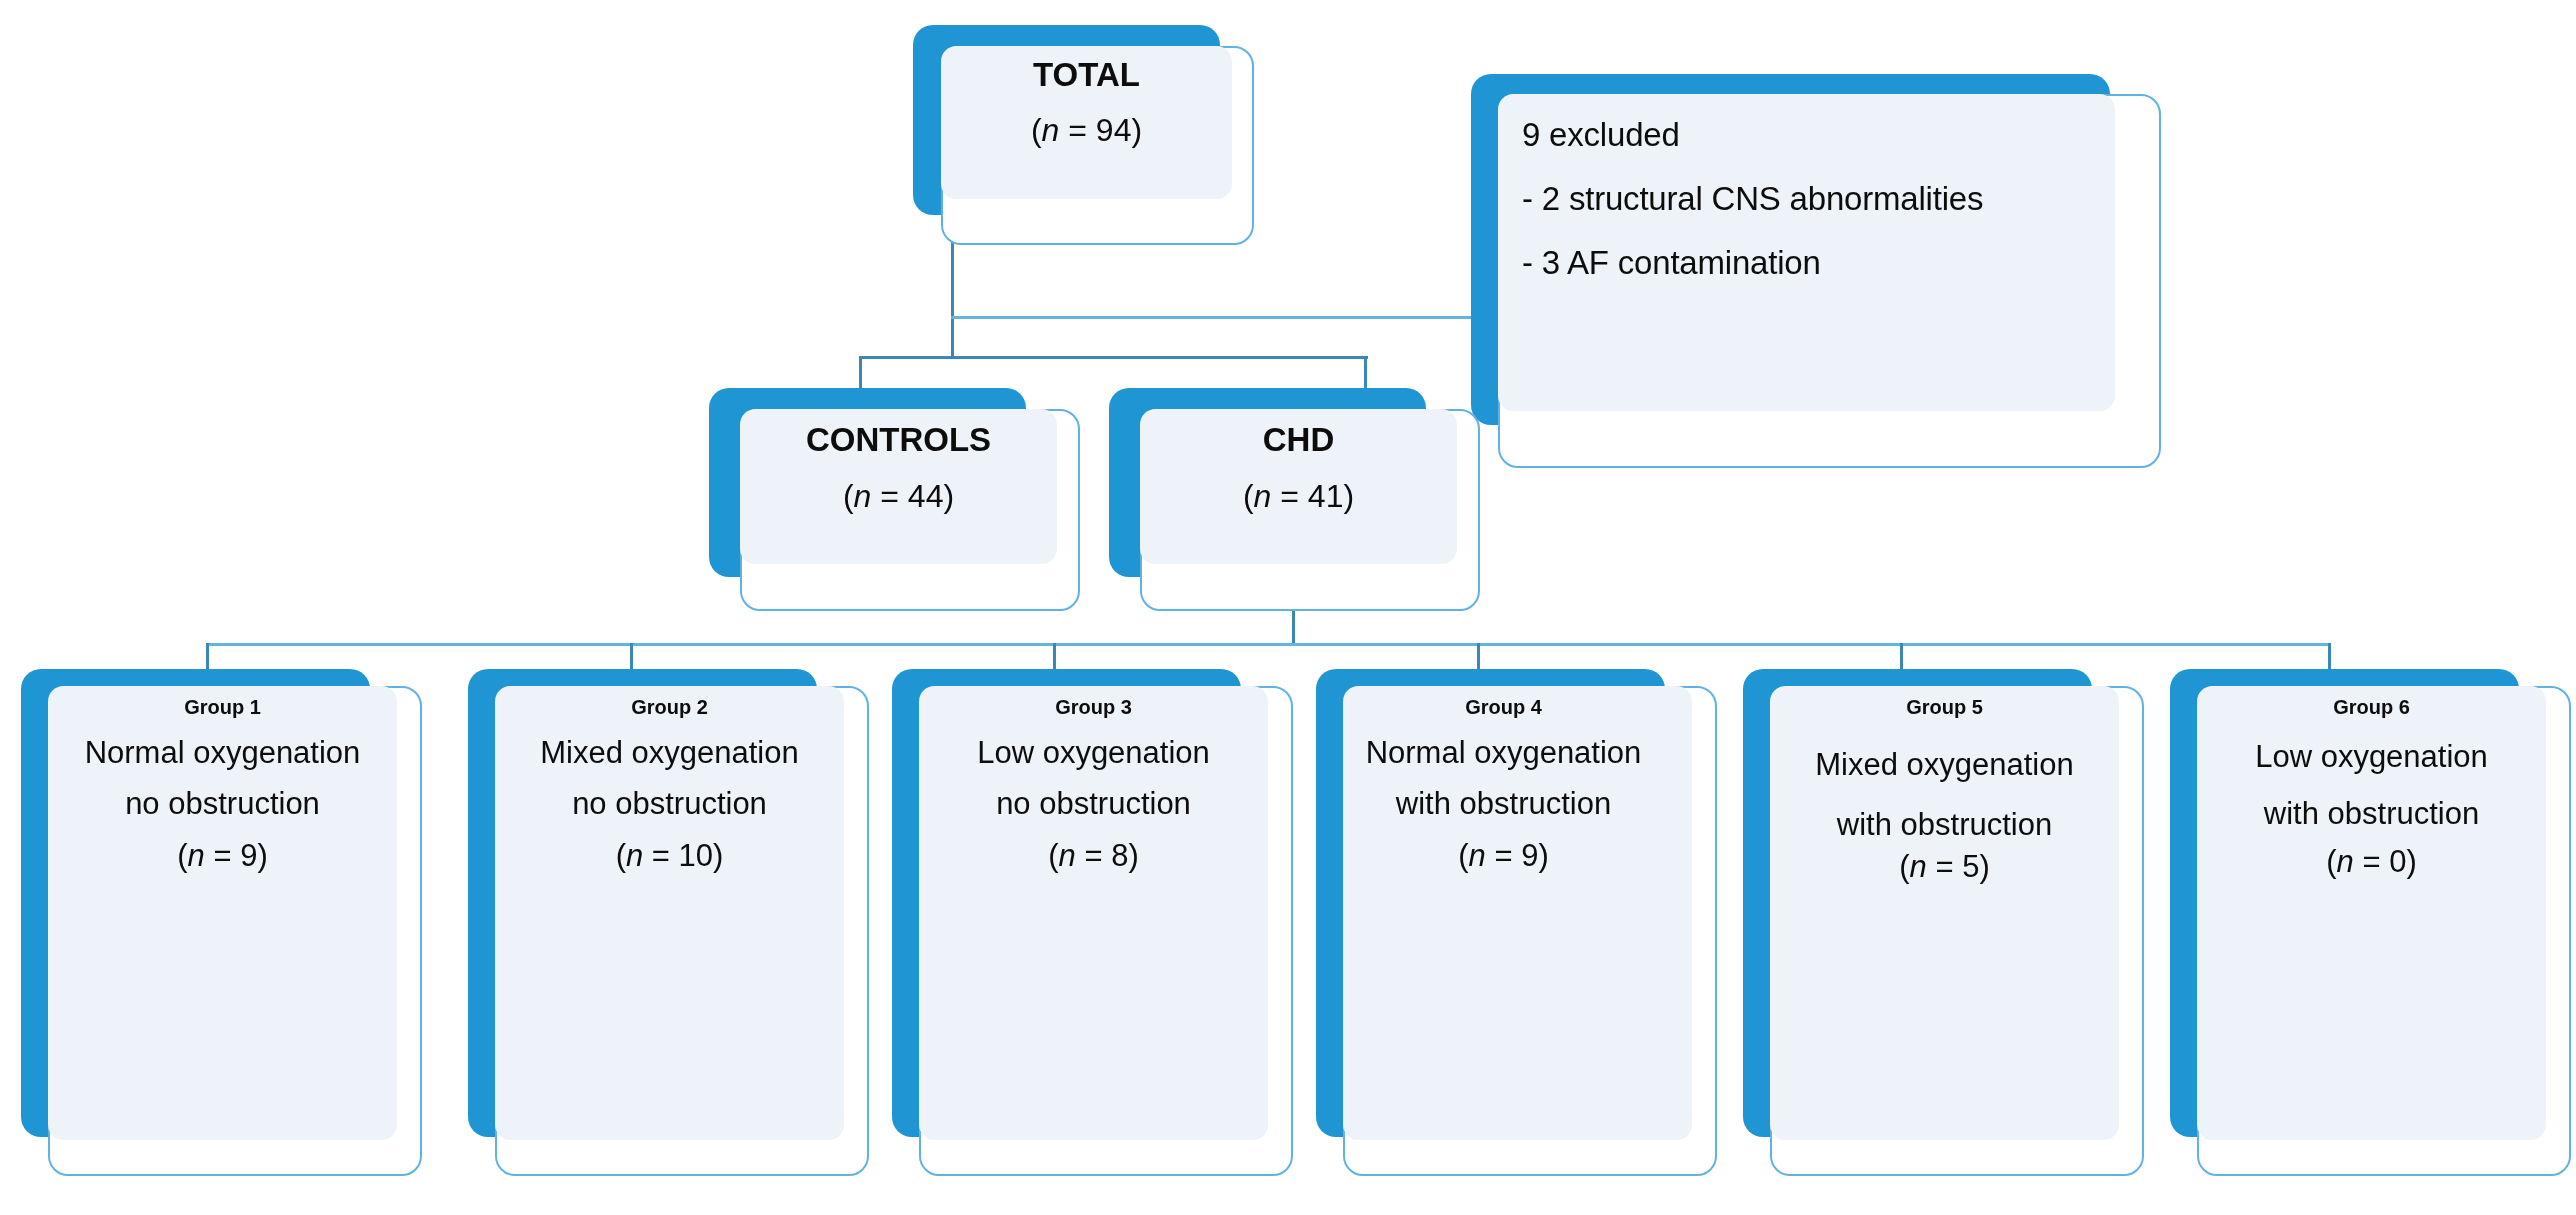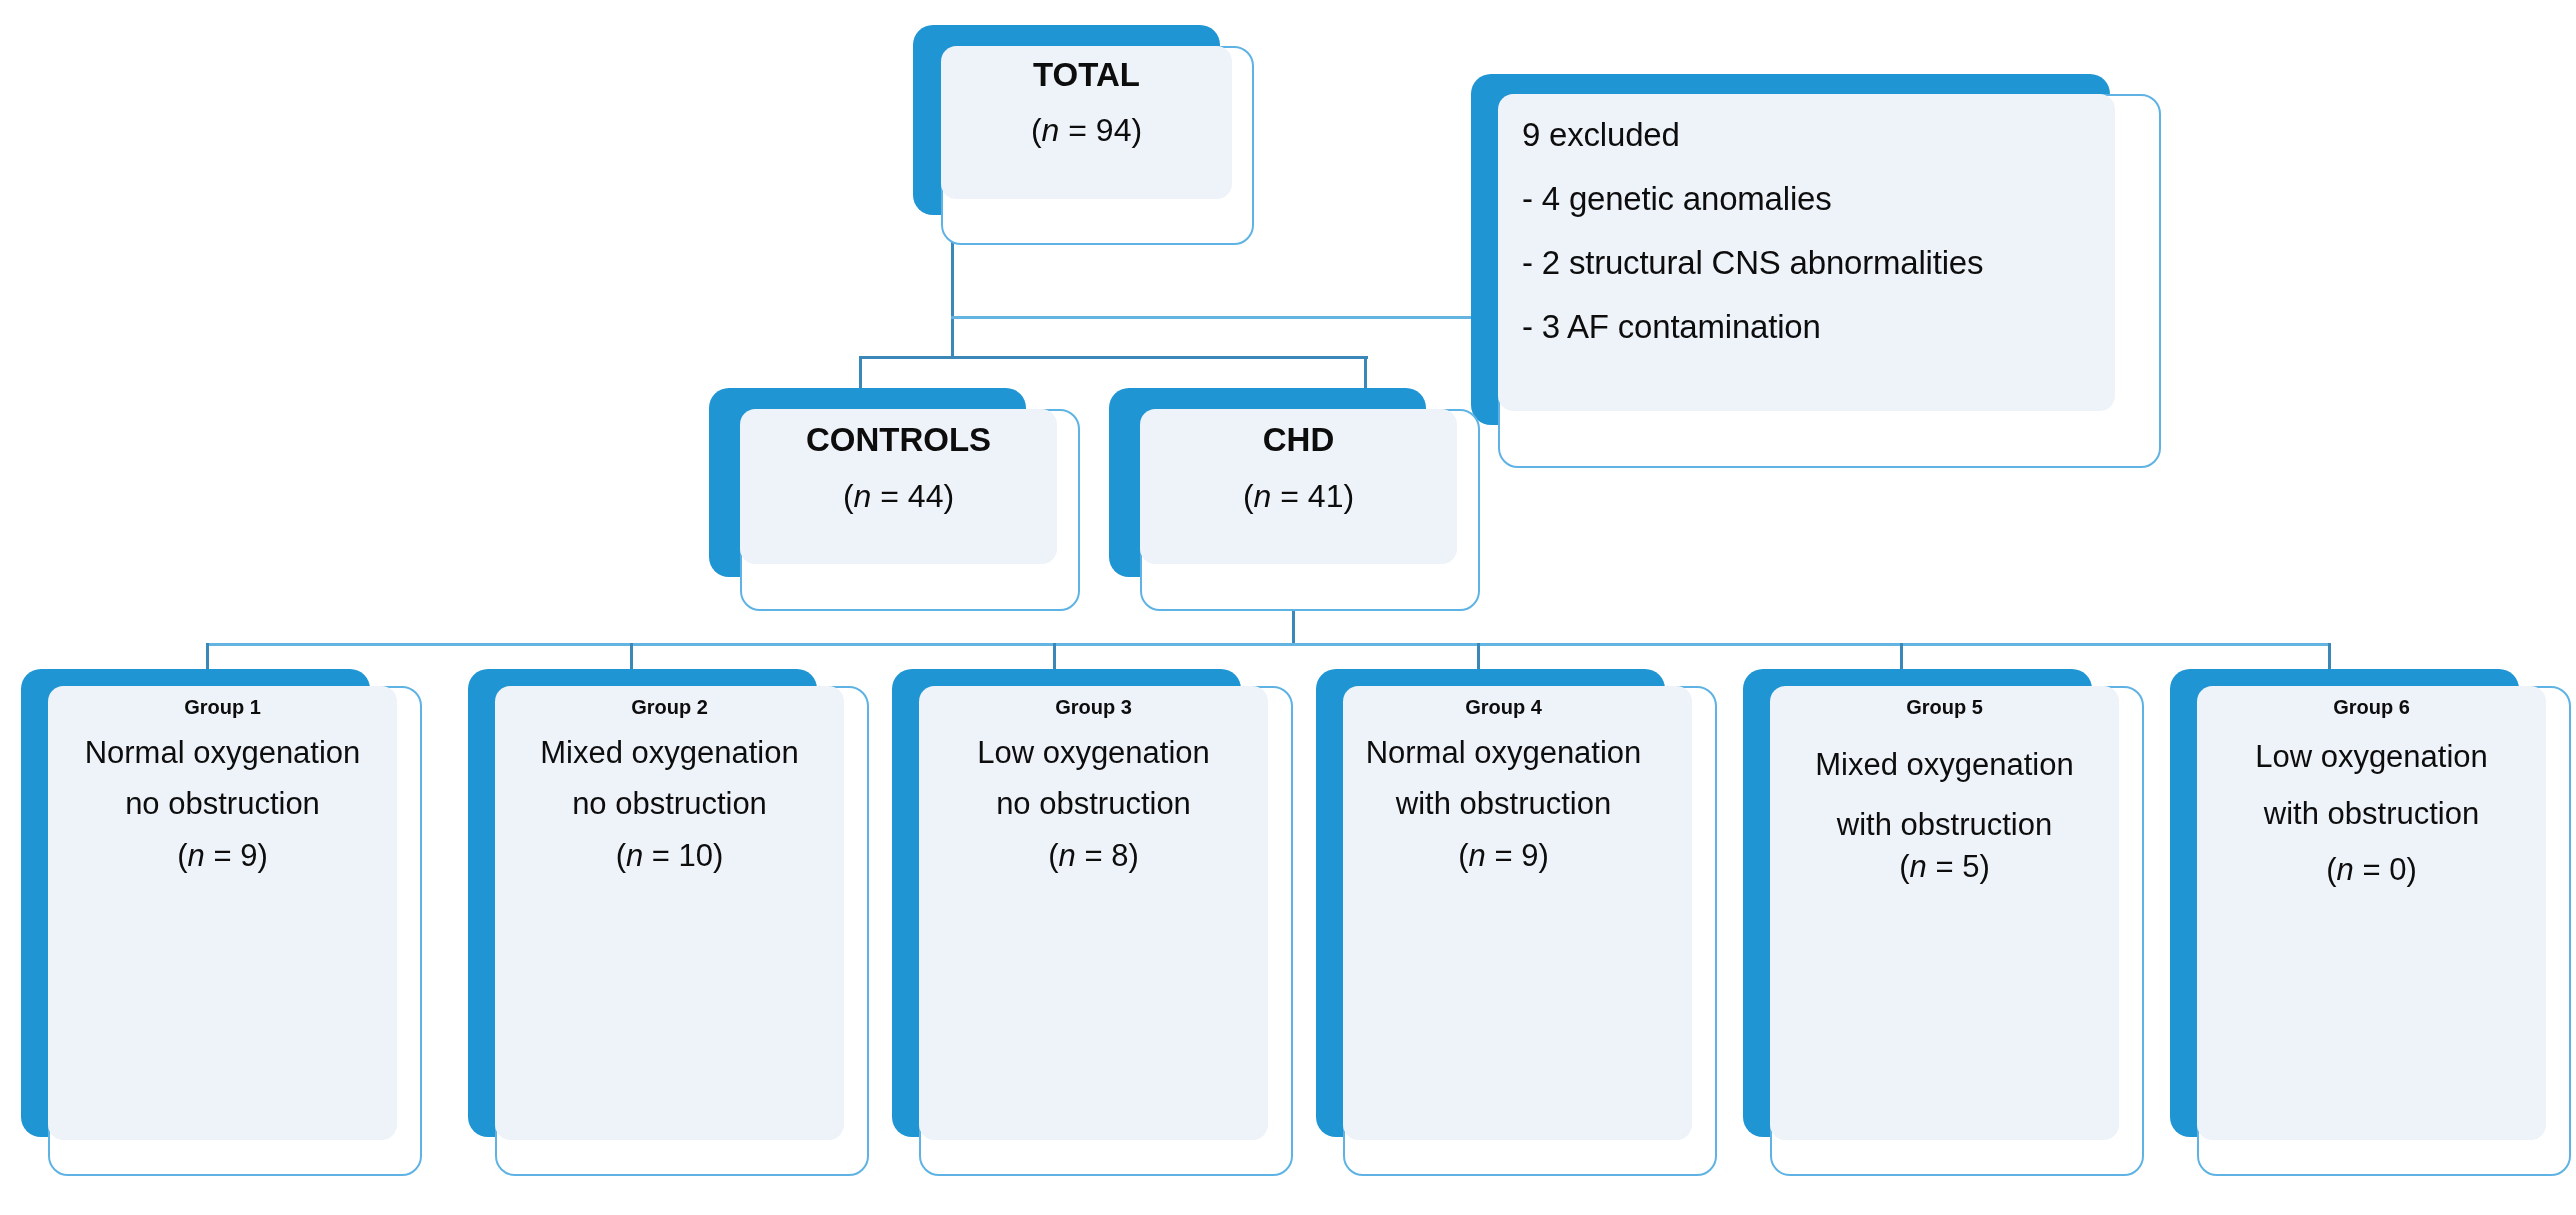--- a/index.html
+++ b/index.html
@@ -84,21 +84,20 @@
       <div class="nline" style="margin-top:18px;"><span>(</span><i>n</i><span> = 94)</span></div>
     </div>
   </div>
 
   <div class="card" style="left:1471px;top:74px;width:691px;height:394px;">
     <div class="back" style="width:639px;height:351px;"></div>
     <div class="outline" style="left:27px;top:19.6px;width:663px;height:374px;"></div>
     <div class="fill" style="left:27px;top:19.6px;width:617px;height:317px;"></div>
     <div class="txt t-left" style="left:51px;top:44px;width:599px;">
       <div class="excl-line">9 excluded</div>
-      <div class="excl-line" style="margin-top:31px;">- 4 genetic anomalies</div>
       <div class="excl-line" style="margin-top:31px;">- 2 structural CNS abnormalities</div>
       <div class="excl-line" style="margin-top:31px;">- 3 AF contamination</div>
     </div>
   </div>
 
   <div class="card" style="left:709px;top:388px;width:371px;height:225px;">
     <div class="back" style="width:317px;height:189px;"></div>
     <div class="outline" style="left:31px;top:21.3px;width:340px;height:202px;"></div>
     <div class="fill" style="left:31px;top:21.3px;width:317px;height:155px;"></div>
     <div class="txt t-center" style="left:31px;top:33px;width:317px;">
@@ -178,18 +177,18 @@
   </div>
 
   <div class="card" style="left:2170px;top:669px;width:401px;height:507px;">
     <div class="back" style="width:349px;height:468px;"></div>
     <div class="outline" style="left:27px;top:16.6px;width:374px;height:490px;"></div>
     <div class="fill" style="left:27px;top:16.6px;width:349px;height:454px;"></div>
     <div class="txt t-center" style="left:27px;top:27px;width:349px;padding:0 1.2px;">
       <div class="grp-title">Group 6</div>
       <div class="grp-line" style="margin-top:21.3px;white-space:nowrap;">Low oxygenation</div>
       <div class="grp-line" style="margin-top:21.3px;white-space:nowrap;">with obstruction</div>
-      <div class="grp-line" style="margin-top:21px;"><span>(</span><i>n</i><span> = 0)</span></div>
+      <div class="grp-line" style="margin-top:13px;"><span>(</span><i>n</i><span> = 0)</span></div>
     </div>
   </div>
 
 </div>
 
 
 </body></html>

